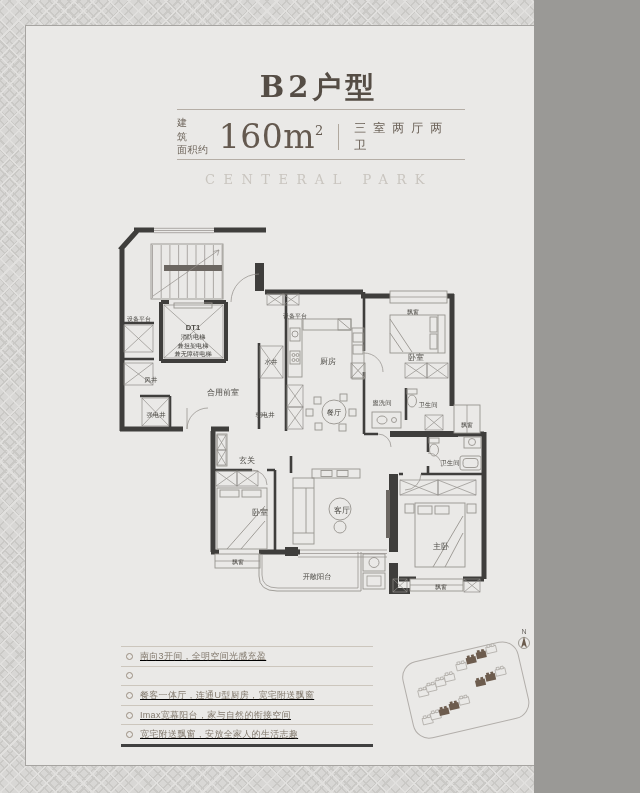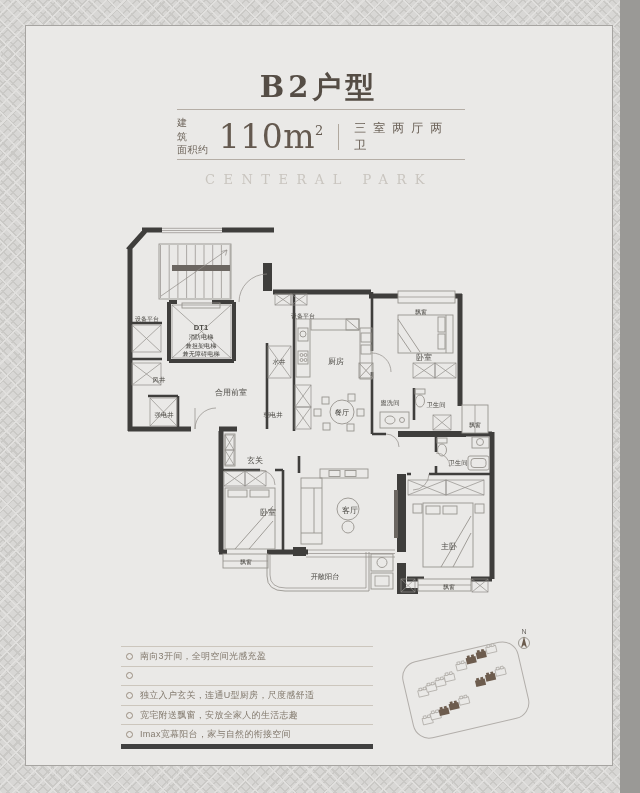--- a/index.html
+++ b/index.html
@@ -1,17 +1,17 @@
 <!DOCTYPE html>
 <html><head>
 <meta charset="utf-8">
 <style>
   html,body{margin:0;padding:0;background:#9a9996;}
   .screen{
-    position:relative;width:620px;height:793px;overflow:hidden;
+    position:relative;width:534px;height:793px;overflow:hidden;
     background-color:#d8d7d5;
     background-image:
       repeating-linear-gradient(45deg,  #e1e0de 0 1.5px, transparent 1.5px 13px),
       repeating-linear-gradient(-45deg, #e1e0de 0 1.5px, transparent 1.5px 13px),
       repeating-linear-gradient(45deg,  #cac9c6 6px 7.5px, transparent 7.5px 13px),
       repeating-linear-gradient(-45deg, #cac9c6 6px 7.5px, transparent 7.5px 13px);
     font-family:"Liberation Sans",sans-serif;
   }
   .card{
     position:absolute;left:25px;top:25px;width:588px;height:741px;
@@ -40,22 +40,22 @@
   .area-divider{width:1px;height:26px;background:#b0a89e;margin:0 15px;}
   .layout-text{
     font-family:"DejaVu Serif","Liberation Serif",serif;
     font-size:12px;letter-spacing:7px;color:#695f55;
   }
   .watermark{
     position:absolute;left:0;top:146px;width:100%;text-align:center;
     font-family:"DejaVu Serif","Liberation Serif",serif;
     font-size:13px;letter-spacing:8.5px;color:#c9c5bf;
   }
-  .planwrap{position:absolute;left:96px;top:197px;width:402px;height:395px;}
-  .features{position:absolute;left:95px;top:620px;width:252px;border-bottom:5px solid #404040;}
+  .planwrap{position:absolute;left:88px;top:197px;width:402px;height:395px;}
+  .features{position:absolute;left:95px;top:620px;width:252px;border-bottom:3px solid #404040;text-decoration:underline;}
   .feature-row{height:18.6px;display:flex;align-items:center;border-top:1px solid #ccc6bd;}
   .bullet{
     width:5px;height:5px;border:1.1px solid #9a8e80;border-radius:50%;
     margin:0 7px 0 5px;flex:0 0 auto;
   }
   .feature-text{font-size:9px;color:#837a6e;letter-spacing:0.3px;white-space:nowrap;}
   .sitewrap{position:absolute;left:367px;top:597px;width:150px;height:125px;}
   
   .wall{stroke:#3f3e3c;fill:none;}
   .w5{stroke-width:5;}
@@ -82,21 +82,21 @@
   <div class="card">
 
     <div class="title">B2户型</div>
     <div class="rule rule1"></div>
 
     <div class="area-row">
       <div class="area-prefix">
         <div class="l1">建 筑</div>
         <div class="l2">面积约</div>
       </div>
-      <div class="area-value"><span>110m</span><span class="area-sup">2</span></div>
+      <div class="area-value"><span>160m</span><span class="area-sup">2</span></div>
       <div class="area-divider"></div>
       <div class="layout-text">三室两厅两卫</div>
     </div>
 
     <div class="rule rule2"></div>
     <div class="watermark">CENTERAL PARK</div>
 
     <div class="planwrap">
       <svg width="402" height="395" viewBox="113 222 402 395" xmlns="http://www.w3.org/2000/svg">
 
@@ -364,29 +364,29 @@
     <div class="features">
       <div class="feature-row">
         <span class="bullet"></span>
         <span class="feature-text">南向3开间，全明空间光感充盈</span>
       </div>
       <div class="feature-row">
         <span class="bullet"></span>
       </div>
       <div class="feature-row">
         <span class="bullet"></span>
-        <span class="feature-text">独立入户玄关，连通U型厨房，尺度感舒适</span>
+        <span class="feature-text">餐客一体厅，连通U型厨房，宽宅附送飘窗</span>
+      </div>
+      <div class="feature-row">
+        <span class="bullet"></span>
+        <span class="feature-text">Imax宽幕阳台，家与自然的衔接空间</span>
       </div>
       <div class="feature-row">
         <span class="bullet"></span>
         <span class="feature-text">宽宅附送飘窗，安放全家人的生活志趣</span>
-      </div>
-      <div class="feature-row">
-        <span class="bullet"></span>
-        <span class="feature-text">Imax宽幕阳台，家与自然的衔接空间</span>
       </div>
     </div>
 
     <div class="sitewrap">
       <svg width="150" height="125" viewBox="0 0 150 125" xmlns="http://www.w3.org/2000/svg">
         <g transform="rotate(-13 73 68)">
           <rect x="14" y="28" width="118" height="78" rx="16" fill="none" stroke="#b2aeaa" stroke-width="1"></rect>
           <g id="bldgs">
               <rect x="69" y="40" width="10" height="6.5" fill="#eae9e7" stroke="#a9a5a0" stroke-width="0.7"></rect>
               <rect x="70.5" y="38" width="2.8" height="2.5" fill="#eae9e7" stroke="#a9a5a0" stroke-width="0.7"></rect>

